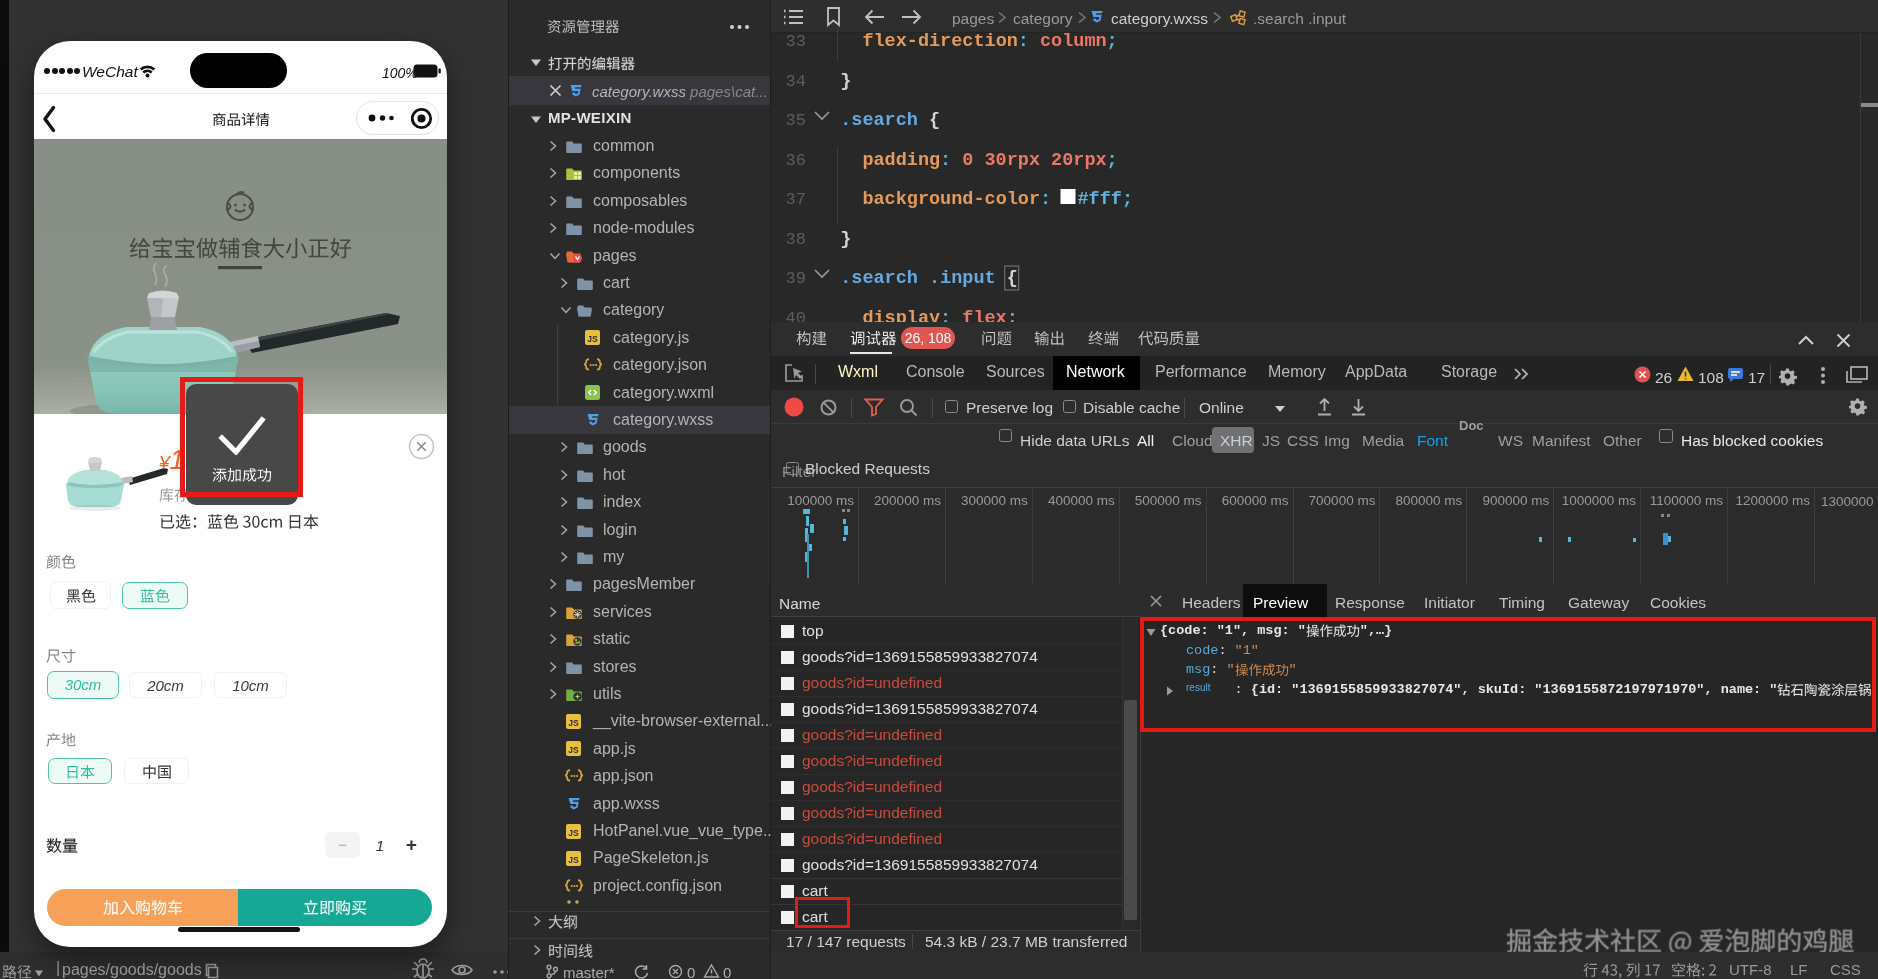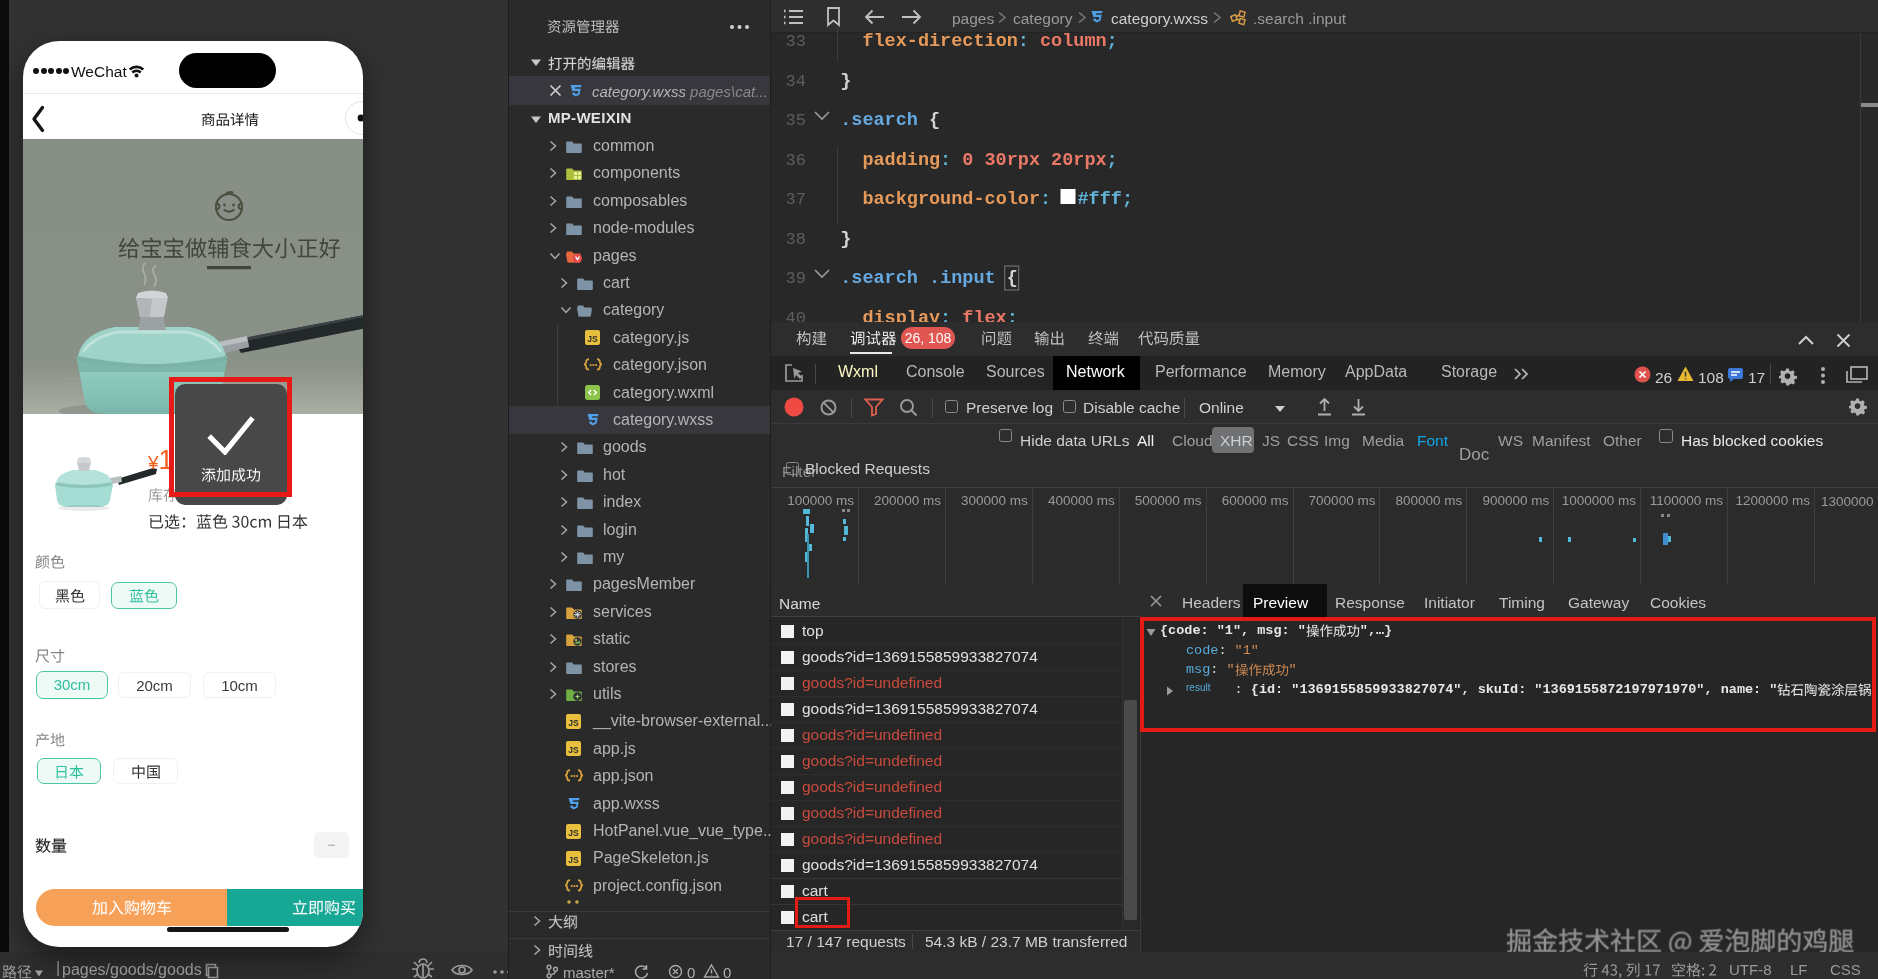--- a/index.html
+++ b/index.html
@@ -17,21 +17,21 @@
   </svg>
 <svg style="position:absolute;left:450px;top:961px" width="24" height="18" viewBox="0 0 24 18" fill="none" stroke="#9a9a9a" stroke-width="1.7">
     <path d="M2 9 C6 3 18 3 22 9 C18 15 6 15 2 9 Z"></path>
     <circle cx="12" cy="9" r="3"></circle>
   </svg>
 <svg style="position:absolute;left:492px;top:968px" width="20" height="8">
     <circle cx="3" cy="4" r="1.8" fill="#9a9a9a"></circle>
     <circle cx="10" cy="4" r="1.8" fill="#9a9a9a"></circle>
     <circle cx="17" cy="4" r="1.8" fill="#9a9a9a"></circle>
   </svg>
-<div style="position:absolute;left:23px;top:41px;width:340px;height:906px;background:#fff;border-radius:36px;overflow:hidden;box-shadow:0 10px 30px rgba(0,0,0,0.45);">
+<div style="position:absolute;left:34px;top:41px;width:413px;height:906px;background:#fff;border-radius:36px;overflow:hidden;box-shadow:0 10px 30px rgba(0,0,0,0.45);font-style:italic;">
     <div style="position:absolute;left:10px;top:27px;width:6px;height:6px;border-radius:50%;background:#111"></div>
     <div style="position:absolute;left:17.6px;top:27px;width:6px;height:6px;border-radius:50%;background:#111"></div>
     <div style="position:absolute;left:25.2px;top:27px;width:6px;height:6px;border-radius:50%;background:#111"></div>
     <div style="position:absolute;left:32.8px;top:27px;width:6px;height:6px;border-radius:50%;background:#111"></div>
     <div style="position:absolute;left:40.4px;top:27px;width:6px;height:6px;border-radius:50%;background:#111"></div>
     <div style="position:absolute;left:47px;top:0px;font-size:0px;"></div>
     <div style="position:absolute;left:48px;top:22px;font-size:15.5px;font-weight:500;color:#111;font-family:'Liberation Sans',sans-serif;">WeChat</div>
     <svg style="position:absolute;left:105px;top:23px" width="17" height="14" viewBox="0 0 17 14">
       <path d="M0.8 4.5 A11.5 11.5 0 0 1 16.2 4.5 L14.4 6.6 A8.7 8.7 0 0 0 2.6 6.6 Z M3.4 7.5 A7.6 7.6 0 0 1 13.6 7.5 L11.9 9.5 A5 5 0 0 0 5.1 9.5 Z" fill="#111"></path>
       <circle cx="8.5" cy="11.5" r="2" fill="#111"></circle>
@@ -777,21 +777,21 @@
 <div style="position:absolute;left:1020px;top:431.724px;font-size:15.5px;color:#cfcfcf;white-space:nowrap;font-family:'Liberation Sans',sans-serif;">Hide data URLs</div>
 <div style="position:absolute;left:1137px;top:431.724px;font-size:15.5px;color:#f0f0f0;white-space:nowrap;font-family:'Liberation Sans',sans-serif;">All</div>
 <div style="position:absolute;left:1172px;top:431.724px;font-size:15.5px;color:#9f9f9f;white-space:nowrap;font-family:'Liberation Sans',sans-serif;">Cloud</div>
 <div style="position:absolute;left:1212px;top:427px;width:42px;height:26px;background:#6f7173;border-radius:4px;"></div>
 <div style="position:absolute;left:1220px;top:431.724px;font-size:15.5px;color:#cdced0;white-space:nowrap;font-family:'Liberation Sans',sans-serif;">XHR</div>
 <div style="position:absolute;left:1262px;top:431.724px;font-size:15.5px;color:#9f9f9f;white-space:nowrap;font-family:'Liberation Sans',sans-serif;">JS</div>
 <div style="position:absolute;left:1287px;top:431.724px;font-size:15.5px;color:#9f9f9f;white-space:nowrap;font-family:'Liberation Sans',sans-serif;">CSS</div>
 <div style="position:absolute;left:1324px;top:431.724px;font-size:15.5px;color:#9f9f9f;white-space:nowrap;font-family:'Liberation Sans',sans-serif;">Img</div>
 <div style="position:absolute;left:1362px;top:431.724px;font-size:15.5px;color:#9f9f9f;white-space:nowrap;font-family:'Liberation Sans',sans-serif;">Media</div>
 <div style="position:absolute;left:1417px;top:431.724px;font-size:15.5px;color:#0ea5e9;white-space:nowrap;font-family:'Liberation Sans',sans-serif;">Font</div>
-<div style="position:absolute;left:1459px;top:445px;font-size:17px;color:#9f9f9f;white-space:nowrap;font-family:'Liberation Sans',sans-serif;">Doc</div>
+<div style="position:absolute;left:1459px;top:418px;font-size:13px;color:#9f9f9f;white-space:nowrap;font-family:'Liberation Sans',sans-serif;font-weight:bold;">Doc</div>
 <div style="position:absolute;left:1498px;top:431.724px;font-size:15.5px;color:#9f9f9f;white-space:nowrap;font-family:'Liberation Sans',sans-serif;">WS</div>
 <div style="position:absolute;left:1532px;top:431.724px;font-size:15.5px;color:#9f9f9f;white-space:nowrap;font-family:'Liberation Sans',sans-serif;">Manifest</div>
 <div style="position:absolute;left:1603px;top:431.724px;font-size:15.5px;color:#9f9f9f;white-space:nowrap;font-family:'Liberation Sans',sans-serif;">Other</div>
 <div style="position:absolute;left:1659px;top:429px;width:14px;height:14px;border:1.6px solid #8a8a8a;border-radius:2.5px;background:transparent;"></div>
 <div style="position:absolute;left:1681px;top:431.724px;font-size:15.5px;color:#e8e8e8;white-space:nowrap;font-family:'Liberation Sans',sans-serif;">Has blocked cookies</div>
 <div style="position:absolute;left:786px;top:462px;width:13px;height:13px;border:1.6px solid #8a8a8a;border-radius:2.5px;background:transparent;"></div>
 <div style="position:absolute;left:805px;top:459.724px;font-size:15.5px;color:#cfcfcf;white-space:nowrap;font-family:'Liberation Sans',sans-serif;text-align:right;">Blocked Requests</div>
 <div style="position:absolute;left:771px;top:487px;width:1107px;height:97px;background:#2b2b2b;border-top:1px solid #3e3e3e;"></div>
 <div style="position:absolute;left:858px;top:487px;width:1px;height:97px;background:#3e3e3e;"></div>
 <div style="position:absolute;left:944.9px;top:487px;width:1px;height:97px;background:#3e3e3e;"></div>

